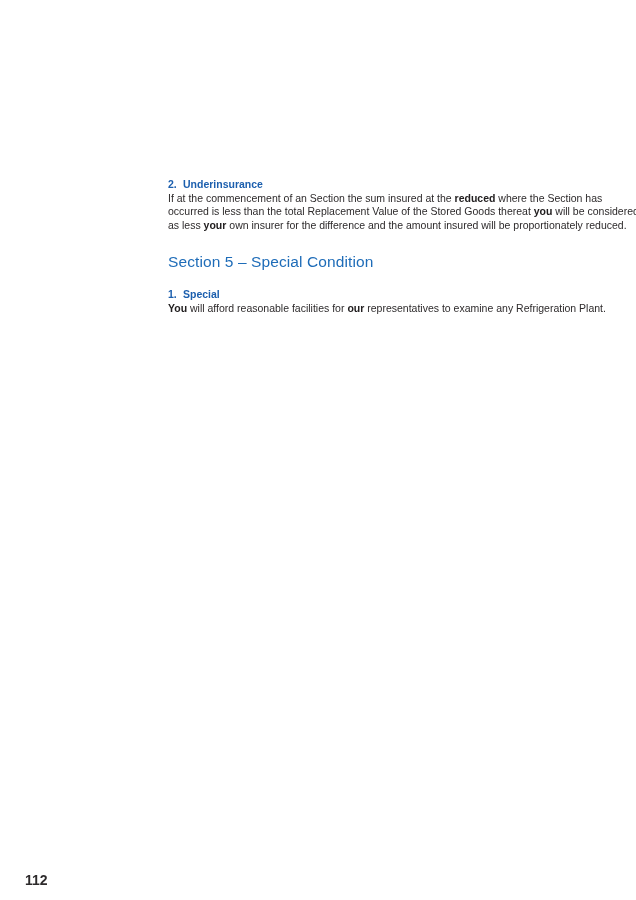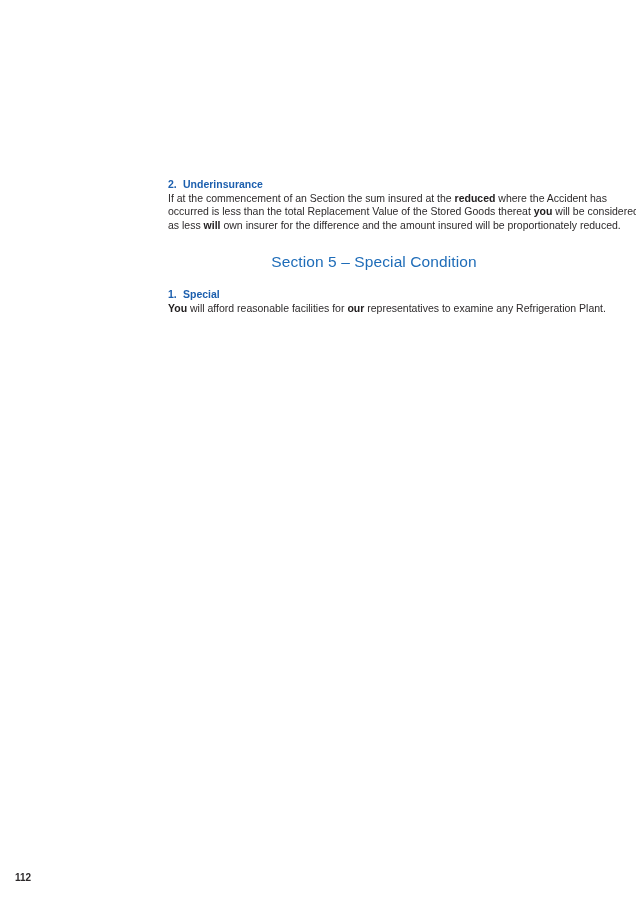--- a/index.html
+++ b/index.html
@@ -46,49 +46,48 @@
     font-weight: bold;
     color: #232021;
   }
   .section-title {
     font-size: 15.5px;
     font-weight: normal;
     color: #1e6cb8;
     line-height: 18px;
     margin: 21px 0 0 0;
     letter-spacing: 0.1px;
-    text-align: center;
   }
   .heading-gap {
     margin-top: 17px;
   }
   .page-number {
     position: absolute;
-    left: 15px;
+    left: 25px;
     top: 872px;
-    font-size: 10px;
+    font-size: 14px;
     font-weight: bold;
     color: #2d2a2b;
   }
 </style>
 </head>
 <body>
 
 <div class="page">
   <div class="content">
 
     <div class="num-heading">
       <span class="num">2.</span>
       <span>Underinsurance</span>
     </div>
 
     <div class="body-para">
-        <div class="line"><span>If at the commencement of an Section the sum insured at the </span><b>reduced</b><span> where the Accident has</span></div>
+        <div class="line"><span>If at the commencement of an Section the sum insured at the </span><b>reduced</b><span> where the Section has</span></div>
         <div class="line"><span>occurred is less than the total Replacement Value of the Stored Goods thereat </span><b>you</b><span> will be considered</span></div>
-        <div class="line"><span>as less </span><b>will</b><span> own insurer for the difference and the amount insured will be proportionately reduced.</span></div>
+        <div class="line"><span>as less </span><b>your</b><span> own insurer for the difference and the amount insured will be proportionately reduced.</span></div>
       </div>
 
     <h1 class="section-title">Section 5 – Special Condition</h1>
 
     <div class="num-heading heading-gap">
       <span class="num">1.</span>
       <span>Special</span>
     </div>
 
     <div class="body-para">

